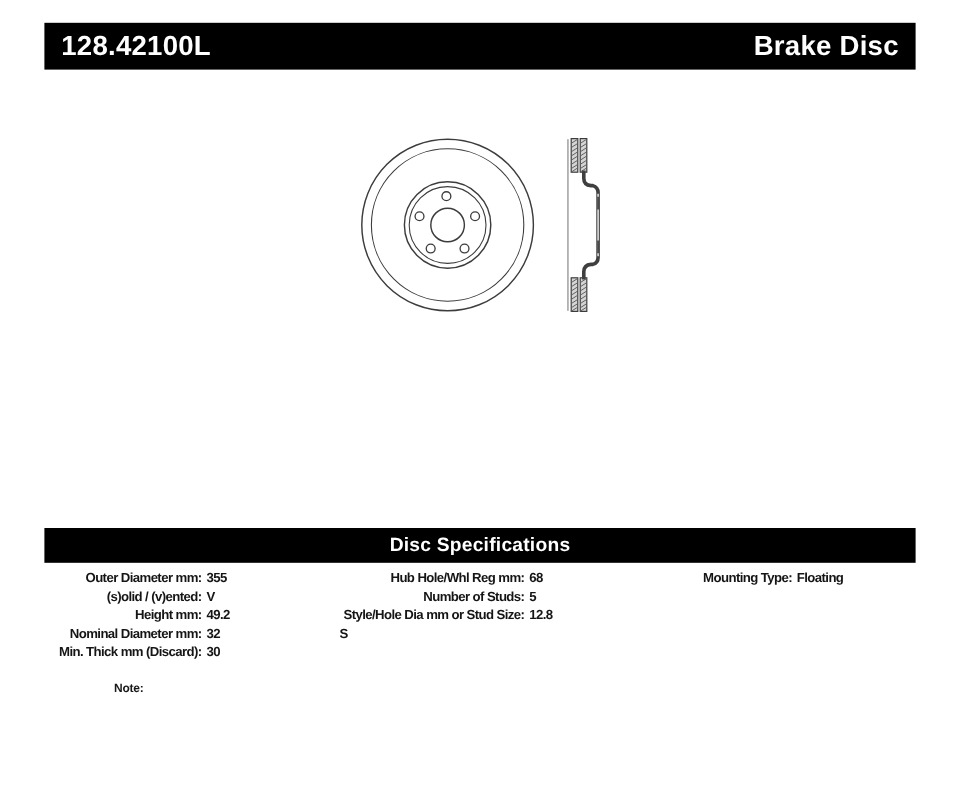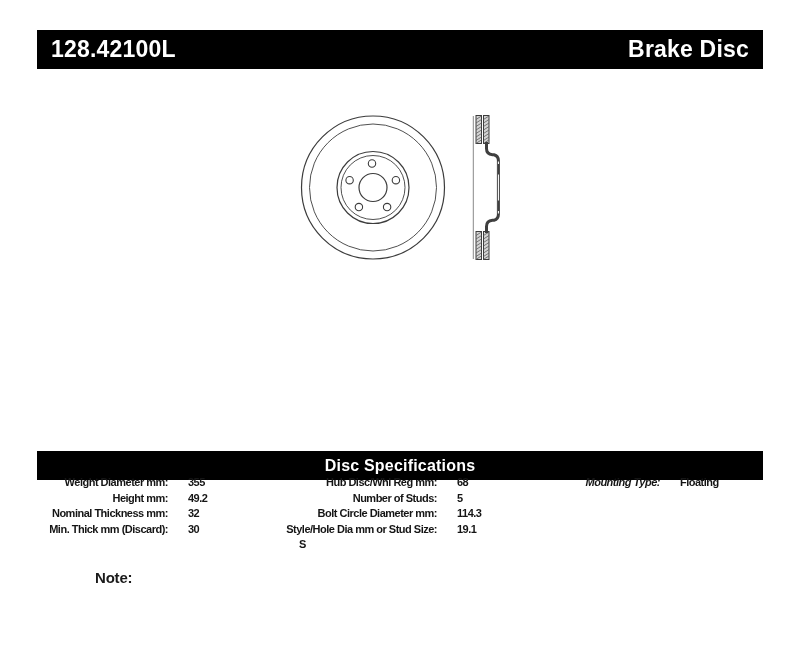--- a/index.html
+++ b/index.html
@@ -10,21 +10,20 @@
     font-family: "Liberation Sans", "DejaVu Sans", sans-serif;
     color: #1a1a1a;
     overflow: hidden;
   }
   .bar {
     position: absolute;
     left: 37px; width: 726px;
     background: #000000;
     color: #ffffff;
     box-sizing: border-box;
-    margin-top: 11px;
   }
   .header-bar {
     top: 19px; height: 39px;
     display: flex; align-items: center; justify-content: space-between;
     padding: 0 14px;
     font-size: 23px; font-weight: 700; letter-spacing: 0.2px;
   }
   .drawing-wrap { position: absolute; left: 285px; top: 95px; width: 235px; height: 180px; }
   .spec-bar {
     top: 440px; height: 29px;
@@ -35,25 +34,25 @@
     position: absolute; left: 37px; top: 475px; width: 726px;
     display: grid; grid-template-columns: repeat(3, 242px);
     font-size: 11px; font-weight: 700; letter-spacing: -0.5px;
     color: #151515;
   }
   .spec-row { display: flex; line-height: 15.6px; white-space: nowrap; }
   .spec-label { flex: none; text-align: right; }
   .spec-label::after { content: ":"; }
   .col-0 .spec-label { width: 131px; }
   .col-1 .spec-label { width: 158px; }
-  .col-2 .spec-label { width: 139px; font-style: italic; }
-  .spec-value { margin-left: 20px; text-align: left; }
+  .col-2 .spec-label { width: 139px; }
+  .spec-value { margin-left: 4px; text-align: left; }
   .note {
     position: absolute; left: 95px; top: 569px;
-    font-size: 15px; font-weight: 700; letter-spacing: -0.2px;
+    font-size: 10px; font-weight: 700; letter-spacing: -0.2px;
   }
 </style>
 </head>
 <body>
 
 <div class="bar header-bar">
   <span>128.42100L</span>
   <span>Brake Disc</span>
 </div>
 
@@ -95,53 +94,53 @@
   </svg>
 </div>
 
 <div class="bar spec-bar">
   <span>Disc Specifications</span>
 </div>
 
 <div class="spec-grid">
   <div class="spec-col col-0">
     <div class="spec-row">
-      <span class="spec-label">Weight Diameter mm</span>
+      <span class="spec-label">Outer Diameter mm</span>
       <span class="spec-value">355</span>
+    </div>
+    <div class="spec-row">
+      <span class="spec-label">(s)olid / (v)ented</span>
+      <span class="spec-value">V</span>
     </div>
     <div class="spec-row">
       <span class="spec-label">Height mm</span>
       <span class="spec-value">49.2</span>
     </div>
     <div class="spec-row">
-      <span class="spec-label">Nominal Thickness mm</span>
+      <span class="spec-label">Nominal Diameter mm</span>
       <span class="spec-value">32</span>
     </div>
     <div class="spec-row">
       <span class="spec-label">Min. Thick mm (Discard)</span>
       <span class="spec-value">30</span>
     </div>
   </div>
 
   <div class="spec-col col-1">
     <div class="spec-row">
-      <span class="spec-label">Hub Disc/Whl Reg mm</span>
+      <span class="spec-label">Hub Hole/Whl Reg mm</span>
       <span class="spec-value">68</span>
     </div>
     <div class="spec-row">
       <span class="spec-label">Number of Studs</span>
       <span class="spec-value">5</span>
     </div>
     <div class="spec-row">
-      <span class="spec-label">Bolt Circle Diameter mm</span>
-      <span class="spec-value">114.3</span>
-    </div>
-    <div class="spec-row">
       <span class="spec-label">Style/Hole Dia mm or Stud Size</span>
-      <span class="spec-value">19.1</span>
+      <span class="spec-value">12.8</span>
     </div>
     <div class="spec-row">
       <span class="spec-value">S</span>
     </div>
   </div>
 
   <div class="spec-col col-2">
     <div class="spec-row">
       <span class="spec-label">Mounting Type</span>
       <span class="spec-value">Floating</span>

